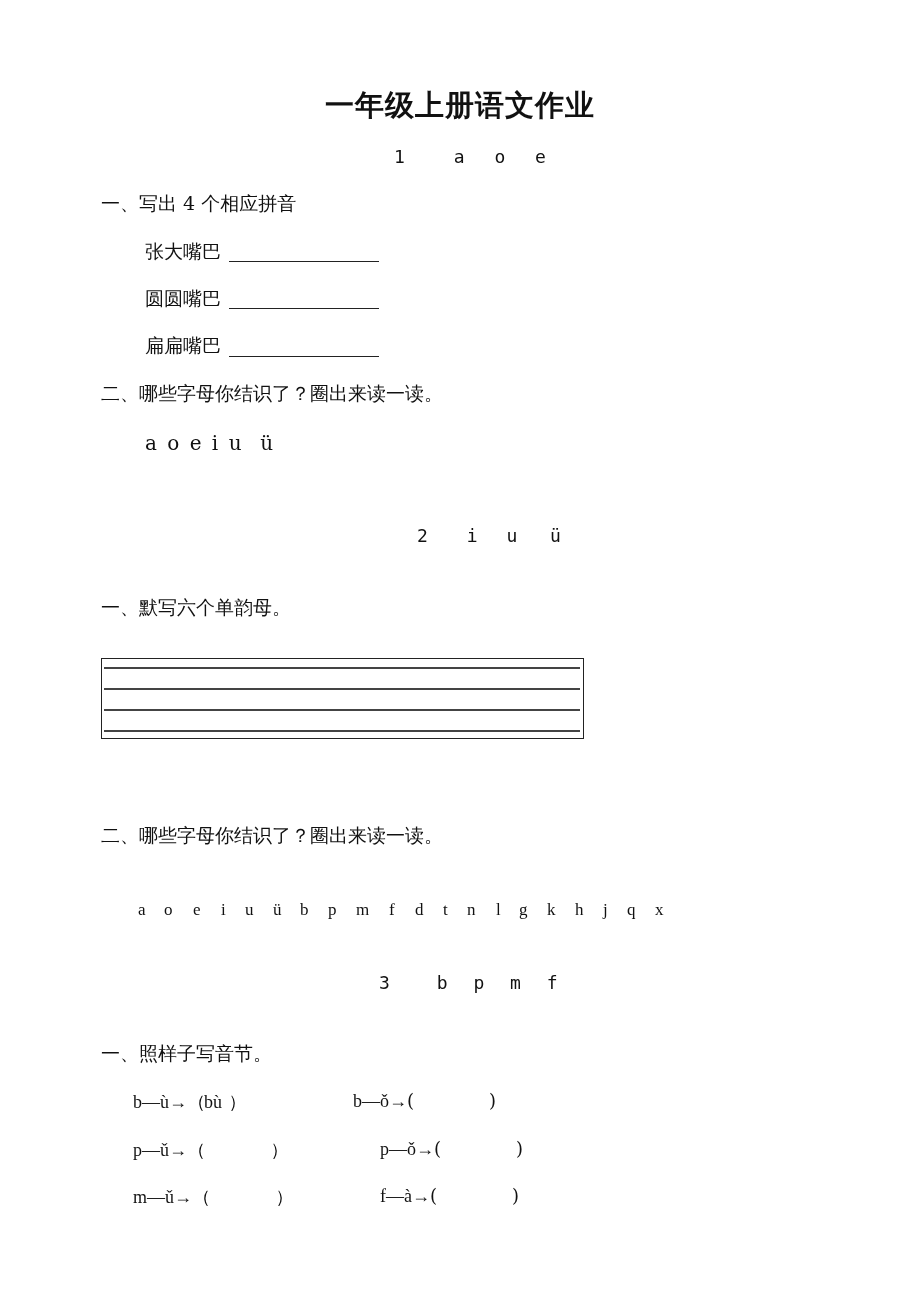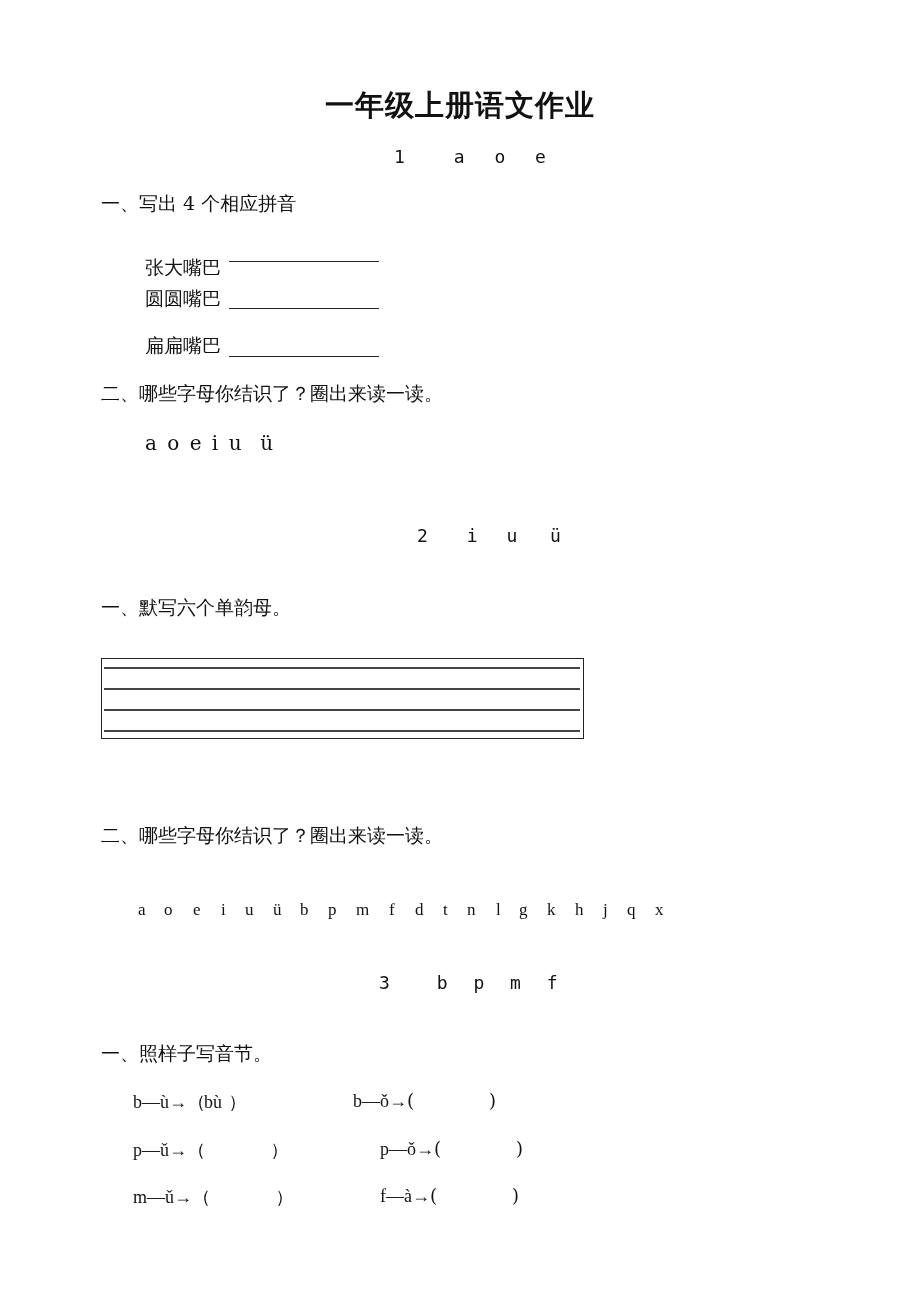--- a/index.html
+++ b/index.html
@@ -90,21 +90,21 @@
 
 <div class="abs lesson-heading" style="left:394px; top:146px;">
   <span>1</span>
   <span style="margin-left:38px;">a</span>
   <span style="margin-left:19px;">o</span>
   <span style="margin-left:19px;">e</span>
 </div>
 
 <div class="abs section-label" style="top:191px;">一、写出 4 个相应拼音</div>
 
-<div class="abs prompt-line" style="top:239px;margin-top:16px;">张大嘴巴</div>
+<div class="abs prompt-line" style="top:239px;">张大嘴巴</div>
 <div class="blank-line" style="left:229px; top:261px; width:150px;"></div>
 
 <div class="abs prompt-line" style="top:286px;">圆圆嘴巴</div>
 <div class="blank-line" style="left:229px; top:308px; width:150px;"></div>
 
 <div class="abs prompt-line" style="top:333px;">扁扁嘴巴</div>
 <div class="blank-line" style="left:229px; top:356px; width:150px;"></div>
 
 <div class="abs section-label" style="top:381px;">二、哪些字母你结识了？圈出来读一读。</div>
 <div class="abs letters-small" style="left:145px; top:431px; font-family:'DejaVu Serif', serif; white-space:pre;">a o e i u  ü</div>

